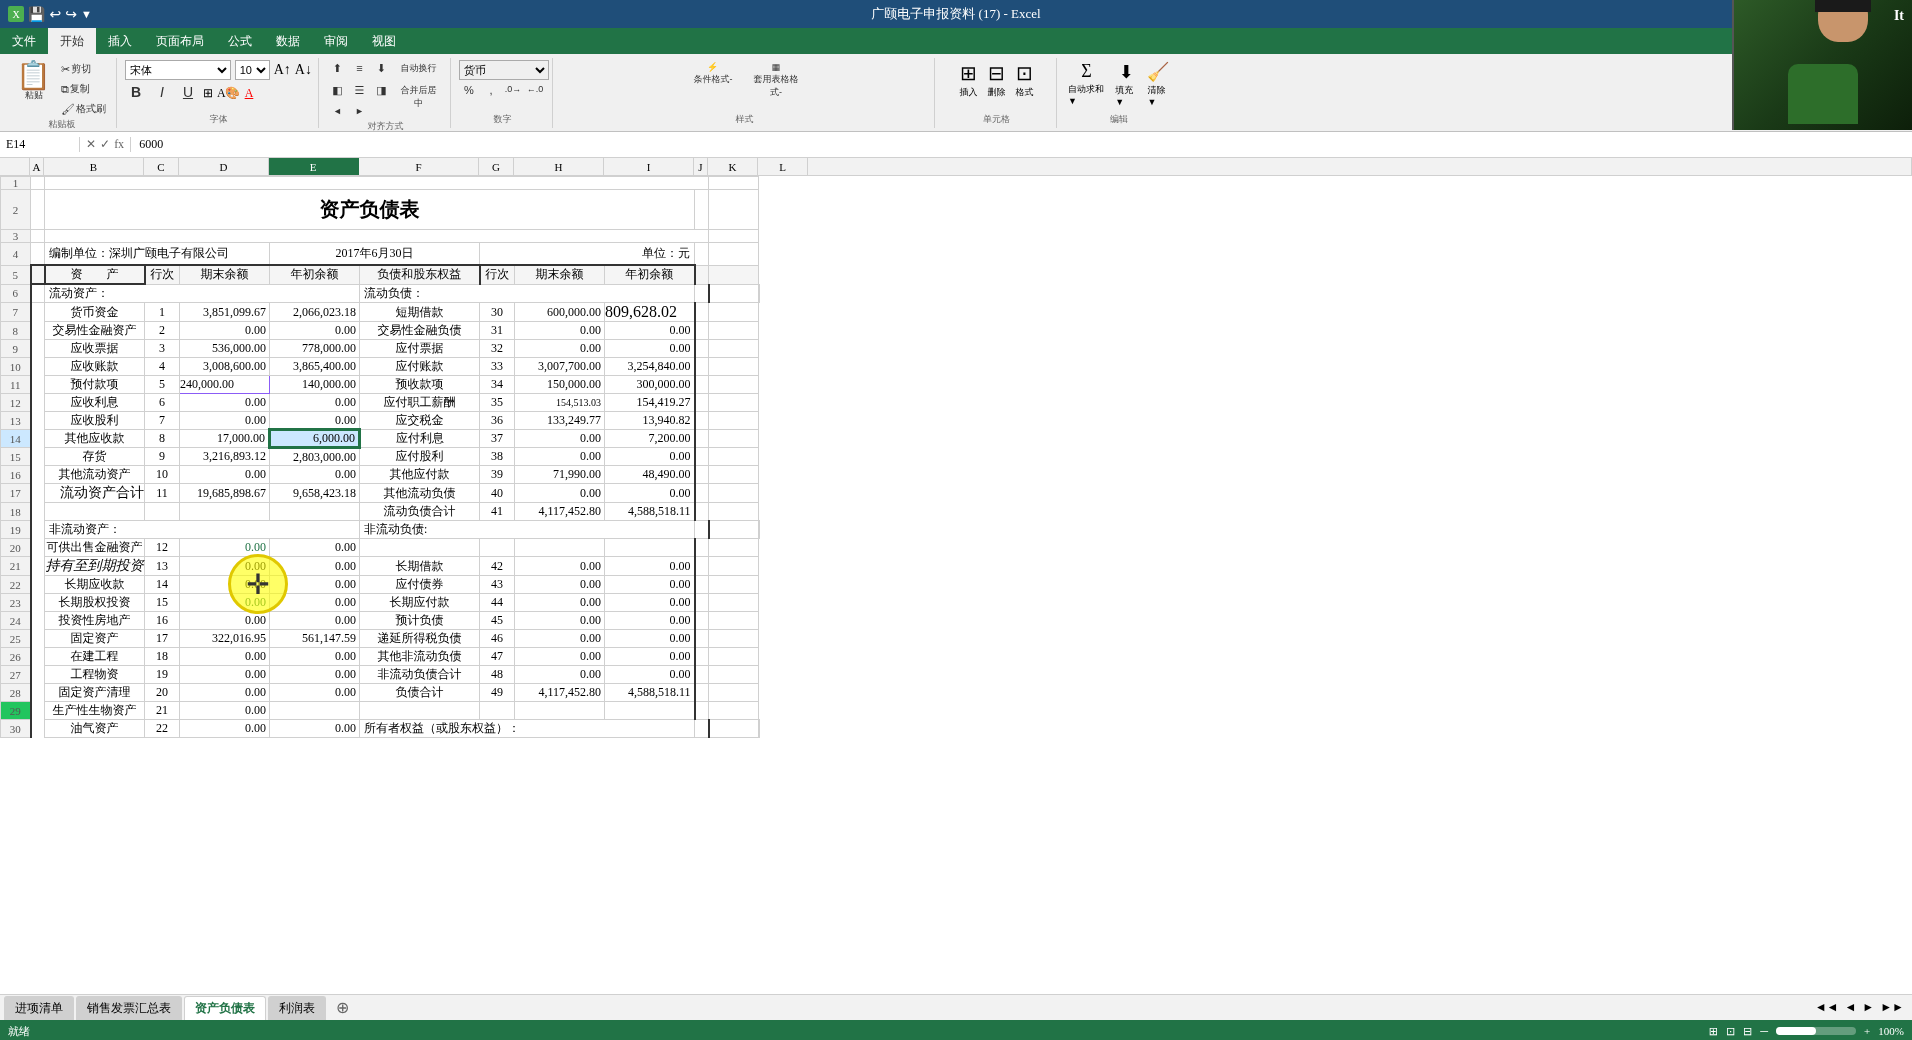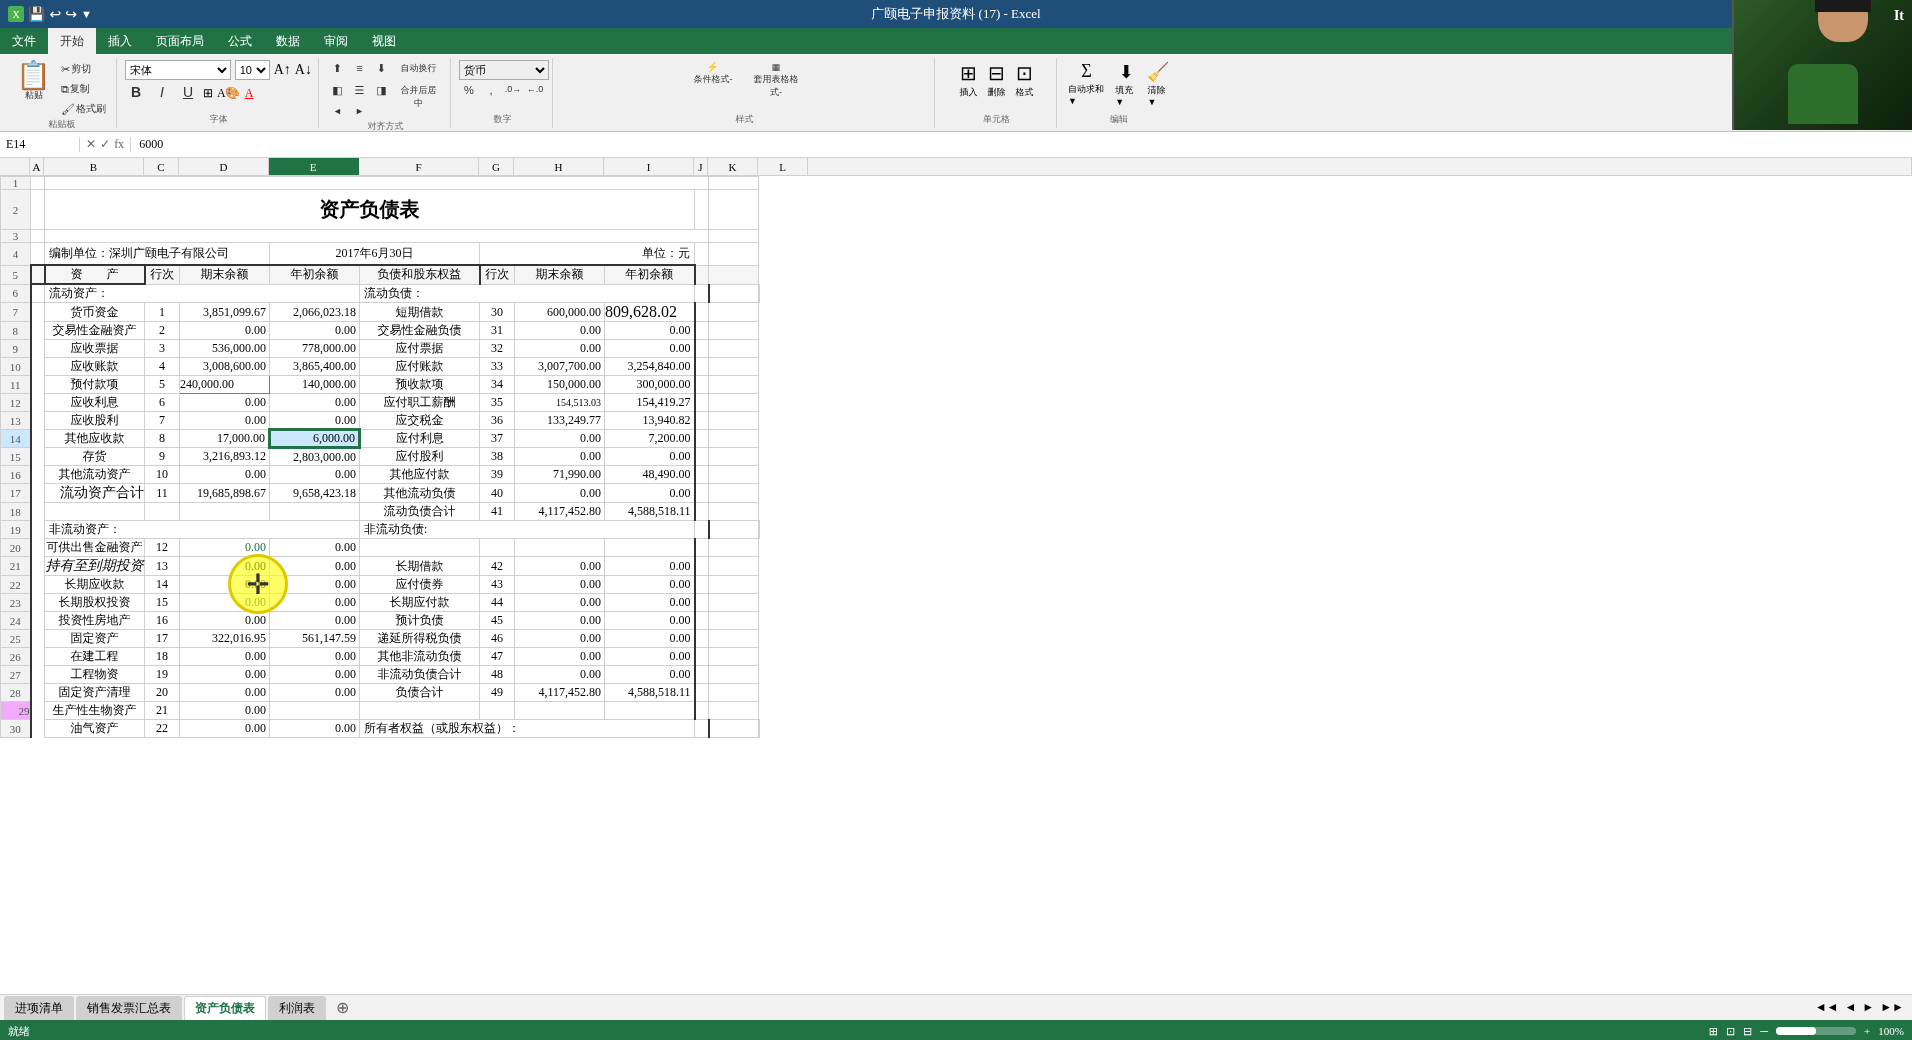--- a/index.html
+++ b/index.html
@@ -830,21 +830,21 @@
         <td style="text-align:right;border:1px solid #d0d0d0;font-size:12px;padding-right:3px;">0.00</td>
         <td style="text-align:center;border:1px solid #d0d0d0;font-size:12px;">负债合计</td>
         <td style="text-align:center;border:1px solid #d0d0d0;font-size:12px;">49</td>
         <td style="text-align:right;border:1px solid #d0d0d0;font-size:12px;padding-right:3px;">4,117,452.80</td>
         <td style="text-align:right;border:1px solid #d0d0d0;font-size:12px;padding-right:3px;border-right:2px solid #333;">4,588,518.11</td>
         <td style="border:1px solid #d0d0d0;"></td>
         <td style="border:1px solid #d0d0d0;"></td>
       </tr>
 
       <tr>
-        <td style="background:#f0abfc;text-align:right;border:1px solid #d0d0d0;font-size:11px;color:#555;">29</td>
+        <td style="background:#22c55e;text-align:center;border:1px solid #d0d0d0;font-size:11px;color:#555;">29</td>
         <td style="border-left:2px solid #333;"></td>
         <td style="text-align:center;border:1px solid #d0d0d0;font-size:12px;">生产性生物资产</td>
         <td style="text-align:center;border:1px solid #d0d0d0;font-size:12px;">21</td>
         <td style="text-align:right;border:1px solid #d0d0d0;font-size:12px;padding-right:3px;">0.00</td>
         <td style="text-align:right;border:1px solid #d0d0d0;font-size:12px;padding-right:3px;"></td>
         <td style="border:1px solid #d0d0d0;"></td>
         <td style="border:1px solid #d0d0d0;"></td>
         <td style="border:1px solid #d0d0d0;"></td>
         <td style="border:1px solid #d0d0d0;border-right:2px solid #333;"></td>
         <td style="border:1px solid #d0d0d0;"></td>

